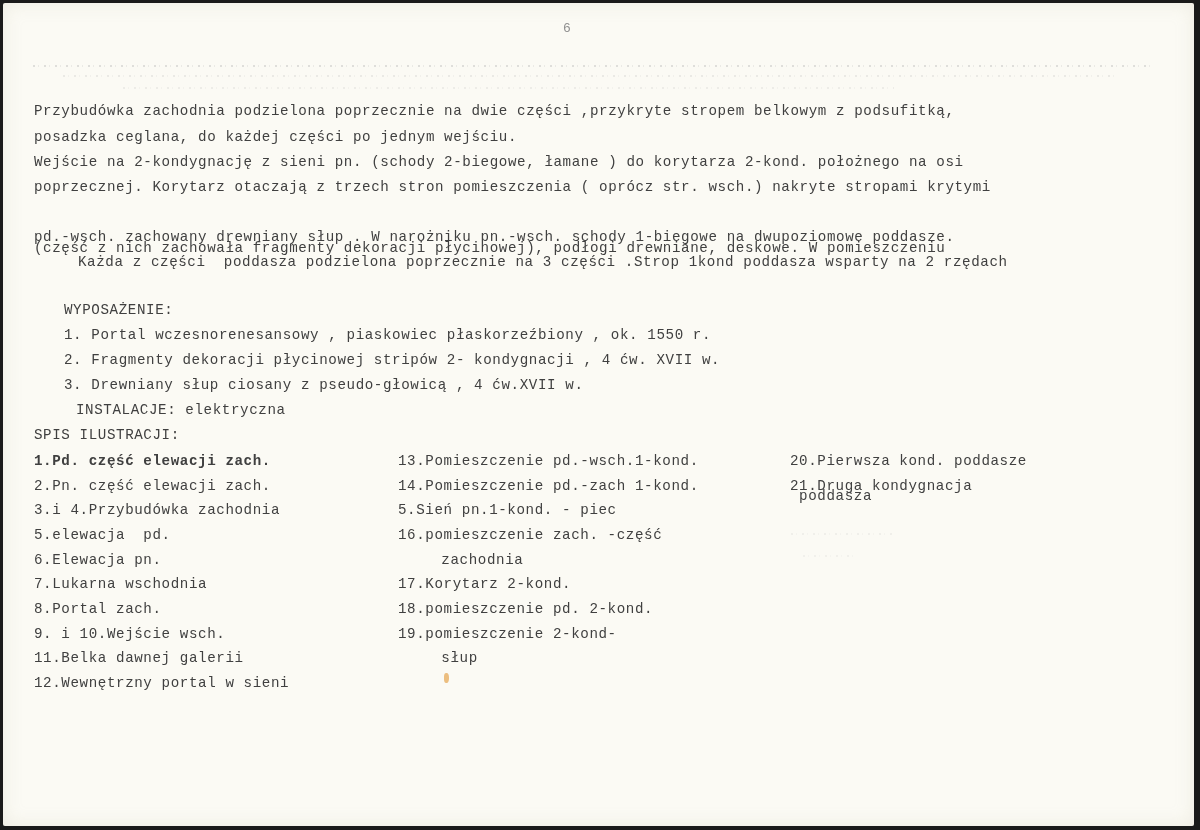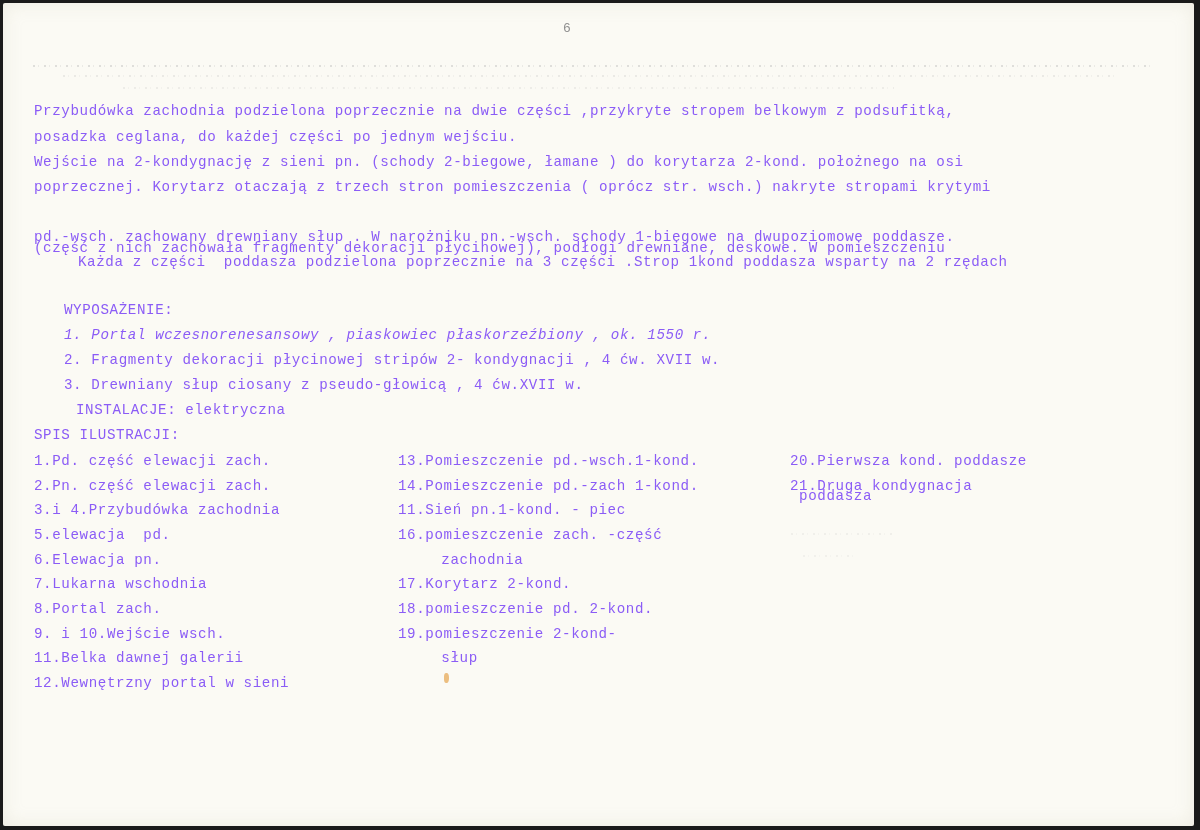--- a/index.html
+++ b/index.html
@@ -14,21 +14,21 @@
       background: #fbfaf4;
       border-radius: 2px;
       box-shadow: inset 0 0 18px rgba(200,195,170,0.25);
     }
     .speckle-band {
       position: absolute; left: 30px; right: 40px; height: 2px;
       background: repeating-linear-gradient(90deg, rgba(170,170,170,0.35) 0 2px, transparent 2px 5px, rgba(170,170,170,0.2) 5px 6px, transparent 6px 11px);
     }
     .t {
       position: absolute;
-      color: #8b5cf6;
+      color: #404040;
       font-size: 14.2px;
       letter-spacing: 0.6px;
       white-space: pre;
       line-height: 16px;
     }
     .page-num { left: 560px; top: 18px; font-size: 13px; color: #8f8f8f; }
     .stain {
       position: absolute; left: 441px; top: 670px; width: 5px; height: 10px;
       background: #e9b36a; border-radius: 50% 60% 60% 50%; opacity: 0.85;
     }
@@ -46,44 +46,44 @@
 
   <div class="t" style="left:31px;top:100px;">Przybudówka zachodnia podzielona poprzecznie na dwie części ,przykryte stropem belkowym z podsufitką,</div>
   <div class="t" style="left:31px;top:126px;">posadzka ceglana, do każdej części po jednym wejściu.</div>
   <div class="t" style="left:31px;top:151px;">Wejście na 2-kondygnację z sieni pn. (schody 2-biegowe, łamane ) do korytarza 2-kond. położnego na osi</div>
   <div class="t" style="left:31px;top:176px;">poprzecznej. Korytarz otaczają z trzech stron pomieszczenia ( oprócz str. wsch.) nakryte stropami krytymi</div>
   <div class="t" style="left:31px;top:201px;margin-top:36px;">(część z nich zachowała fragmenty dekoracji płycinowej), podłogi drewniane, deskowe. W pomieszczeniu</div>
   <div class="t" style="left:31px;top:226px;">pd.-wsch. zachowany drewniany słup . W narożniku pn.-wsch. schody 1-biegowe na dwupoziomowe poddasze.</div>
   <div class="t" style="left:31px;top:251px;margin-left:44px;">Każda z części  poddasza podzielona poprzecznie na 3 części .Strop 1kond poddasza wsparty na 2 rzędach</div>
 
   <div class="t" style="left:61px;top:299px;">WYPOSAŻENIE:</div>
-  <div class="t" style="left:61px;top:324px;font-style:italic;">1. Portal wczesnorenesansowy , piaskowiec płaskorzeźbiony , ok. 1550 r.</div>
+  <div class="t" style="left:61px;top:324px;">1. Portal wczesnorenesansowy , piaskowiec płaskorzeźbiony , ok. 1550 r.</div>
   <div class="t" style="left:61px;top:349px;font-family:Liberation Mono, monospace;">2. Fragmenty dekoracji płycinowej stripów 2- kondygnacji , 4 ćw. XVII w.</div>
   <div class="t" style="left:61px;top:374px;">3. Drewniany słup ciosany z pseudo-głowicą , 4 ćw.XVII w.</div>
   <div class="t" style="left:73px;top:399px;">INSTALACJE: elektryczna</div>
 
   <div class="t" style="left:31px;top:424px;">SPIS ILUSTRACJI:</div>
 
   <div>
-    <div class="t" style="left:31px;top:450px;">1.Pd. część elewacji zach.</div>
+    <div class="t" style="left:31px;top:450px;font-weight:bold;">1.Pd. część elewacji zach.</div>
     <div class="t" style="left:31px;top:475px;">2.Pn. część elewacji zach.</div>
     <div class="t" style="left:31px;top:499px;">3.i 4.Przybudówka zachodnia</div>
     <div class="t" style="left:31px;top:524px;">5.elewacja  pd.</div>
     <div class="t" style="left:31px;top:549px;">6.Elewacja pn.</div>
     <div class="t" style="left:31px;top:573px;">7.Lukarna wschodnia</div>
     <div class="t" style="left:31px;top:598px;">8.Portal zach.</div>
     <div class="t" style="left:31px;top:623px;">9. i 10.Wejście wsch.</div>
     <div class="t" style="left:31px;top:647px;">11.Belka dawnej galerii</div>
     <div class="t" style="left:31px;top:672px;">12.Wewnętrzny portal w sieni</div>
   </div>
 
   <div>
     <div class="t" style="left:395px;top:450px;">13.Pomieszczenie pd.-wsch.1-kond.</div>
     <div class="t" style="left:395px;top:475px;">14.Pomieszczenie pd.-zach 1-kond.</div>
-    <div class="t" style="left:395px;top:499px;">11.Sień pn.1-kond. - piec</div>
+    <div class="t" style="left:395px;top:499px;">5.Sień pn.1-kond. - piec</div>
     <div class="t" style="left:395px;top:524px;">16.pomieszczenie zach. -część</div>
     <div class="t" style="left:411px;top:549px;">   zachodnia</div>
     <div class="t" style="left:395px;top:573px;">17.Korytarz 2-kond.</div>
     <div class="t" style="left:395px;top:598px;">18.pomieszczenie pd. 2-kond.</div>
     <div class="t" style="left:395px;top:623px;">19.pomieszczenie 2-kond-</div>
     <div class="t" style="left:411px;top:647px;">   słup</div>
   </div>
 
   <div>
     <div class="t" style="left:787px;top:450px;">20.Pierwsza kond. poddasze</div>

